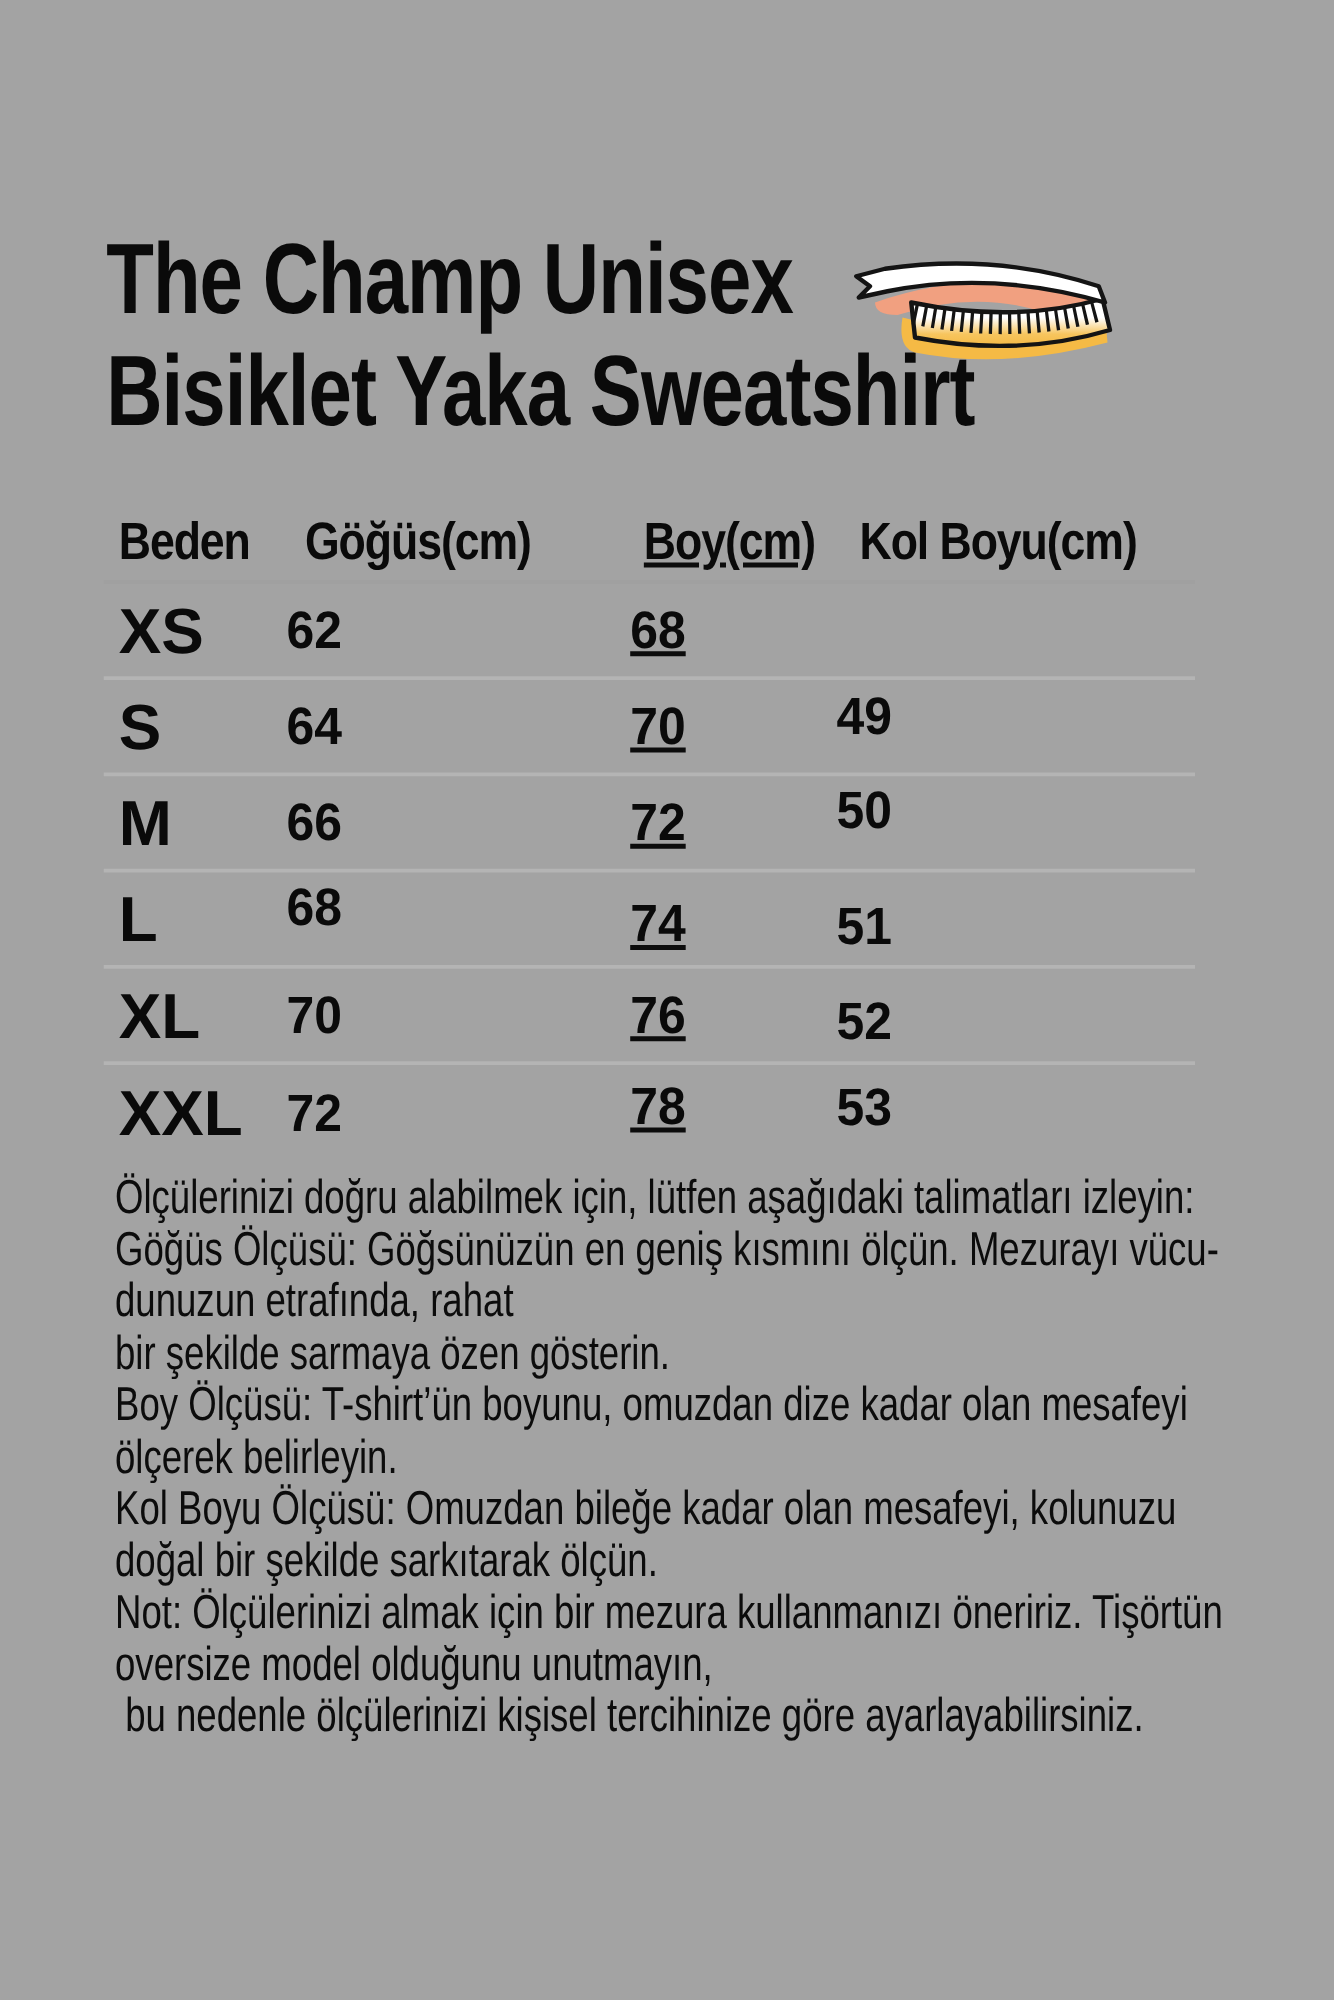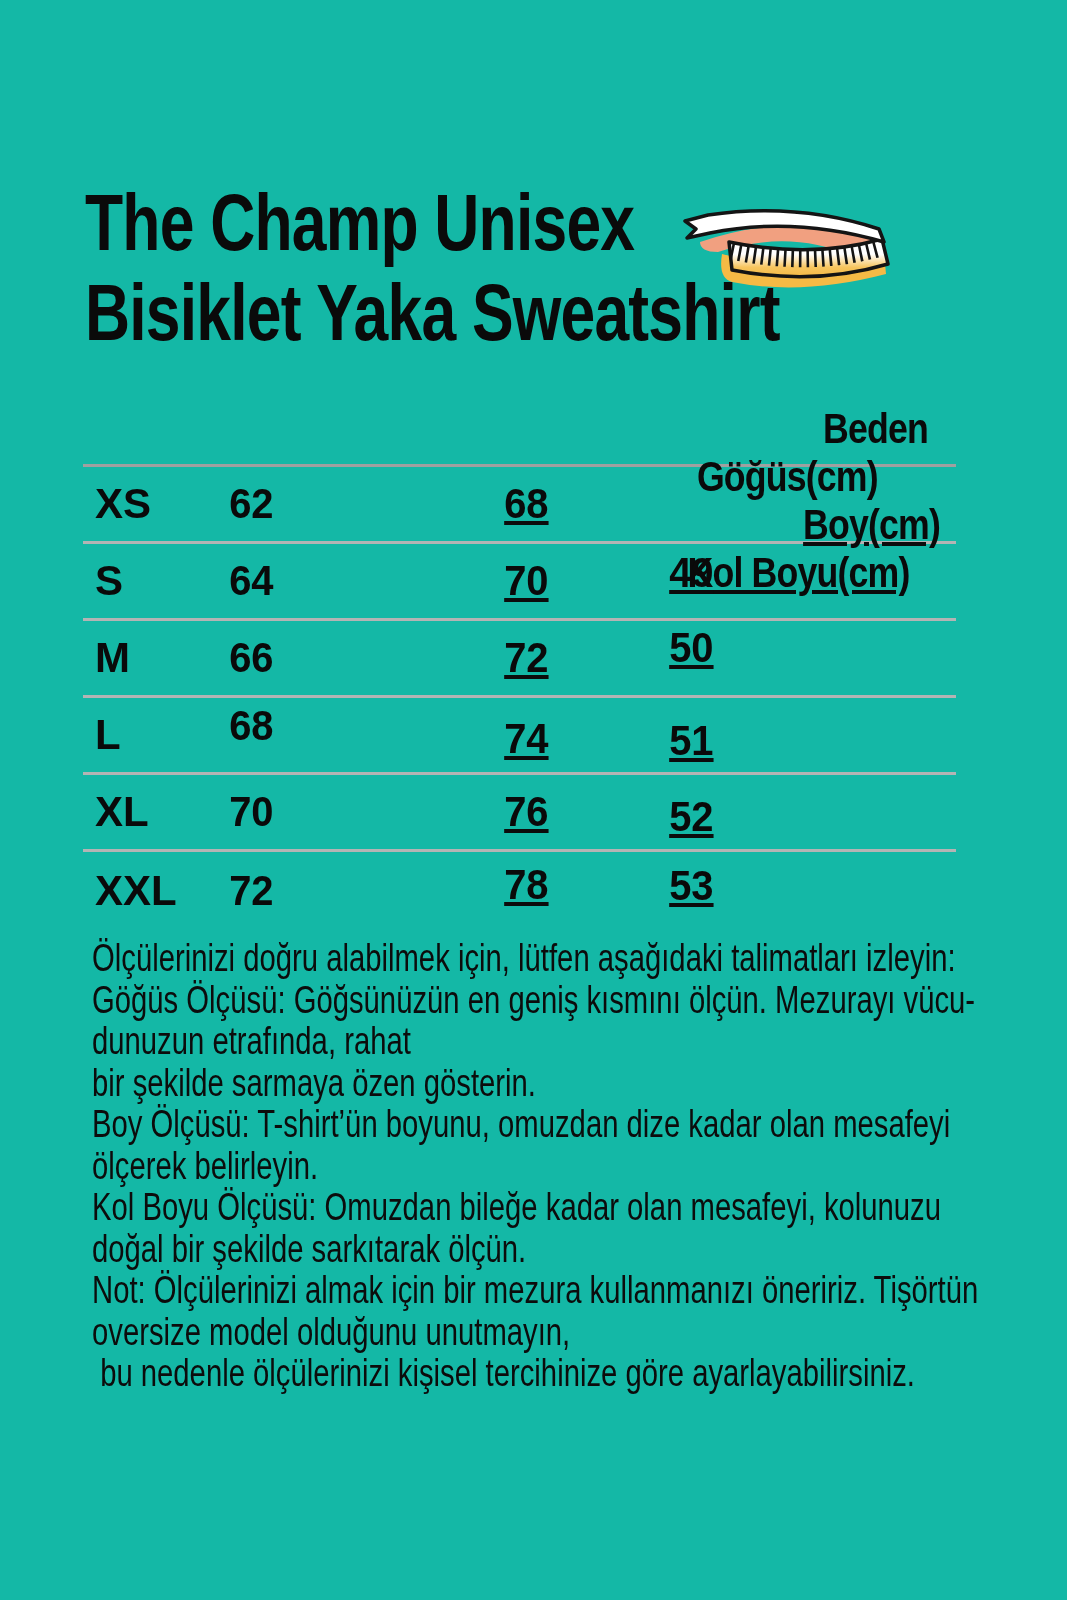--- a/index.html
+++ b/index.html
@@ -1,20 +1,20 @@
 <!DOCTYPE html>
 <html><head>
 <meta charset="utf-8">
 <style>
   html, body { margin: 0; padding: 0; background: #ffffff; }
   .page {
     position: relative;
     width: 1067px;
     height: 1600px;
-    background: #14b8a6;
+    background: #a3a3a3;
     overflow: hidden;
     font-family: "Liberation Sans", sans-serif;
     color: #0c0c0c;
   }
 
   
   .title {
     position: absolute;
     left: 85px;
     top: 178px;
@@ -45,50 +45,49 @@
     top: 405px;
     width: 873px;
   }
   .t-head {
     display: flex;
     height: 62px;
     align-items: flex-end;
     padding-bottom: 7px;
     box-sizing: border-box;
     border-bottom: 3px solid #a0a0a0;
-    flex-direction: column;
   }
   .t-row {
     display: flex;
     height: 77px;
     align-items: center;
     box-sizing: border-box;
     border-bottom: 3px solid #b4b4b4;
   }
   .t-row:last-child { border-bottom: none; }
   .c { display: flex; align-items: center; }
   .c1 { width: 145px; justify-content: flex-start; padding-left: 12px; box-sizing: border-box; }
   .c2 { width: 275px; }
   .c3 { width: 165px; text-decoration: underline; }
-  .c4 { width: 288px; text-decoration: underline; }
+  .c4 { width: 288px; }
 
   .hd {
     font-size: 42px;
     font-weight: 700;
     letter-spacing: -1px;
     white-space: nowrap;
     display: inline-block;
     transform: scaleX(0.85);
     transform-origin: center;
     color: #0a0a0a;
   }
   .c1 .hd { transform-origin: left; }
 
   .sz {
-    font-size: 42px;
+    font-size: 51px;
     font-weight: 700;
     display: inline-block;
     color: #0a0a0a;
   }
   .val {
     font-size: 42px;
     font-weight: 700;
     display: inline-block;
     transform: scaleX(0.95);
     transform-origin: center;

